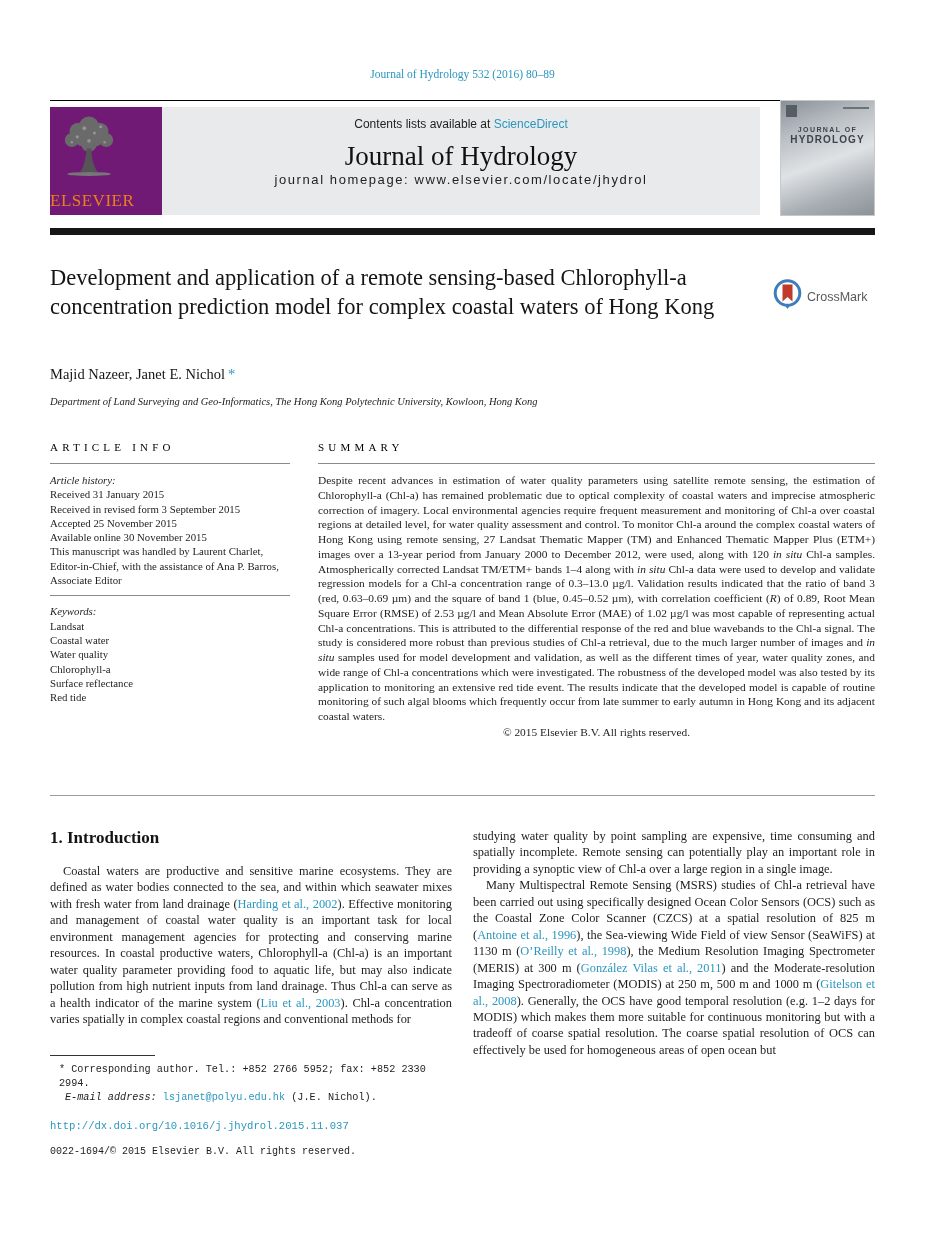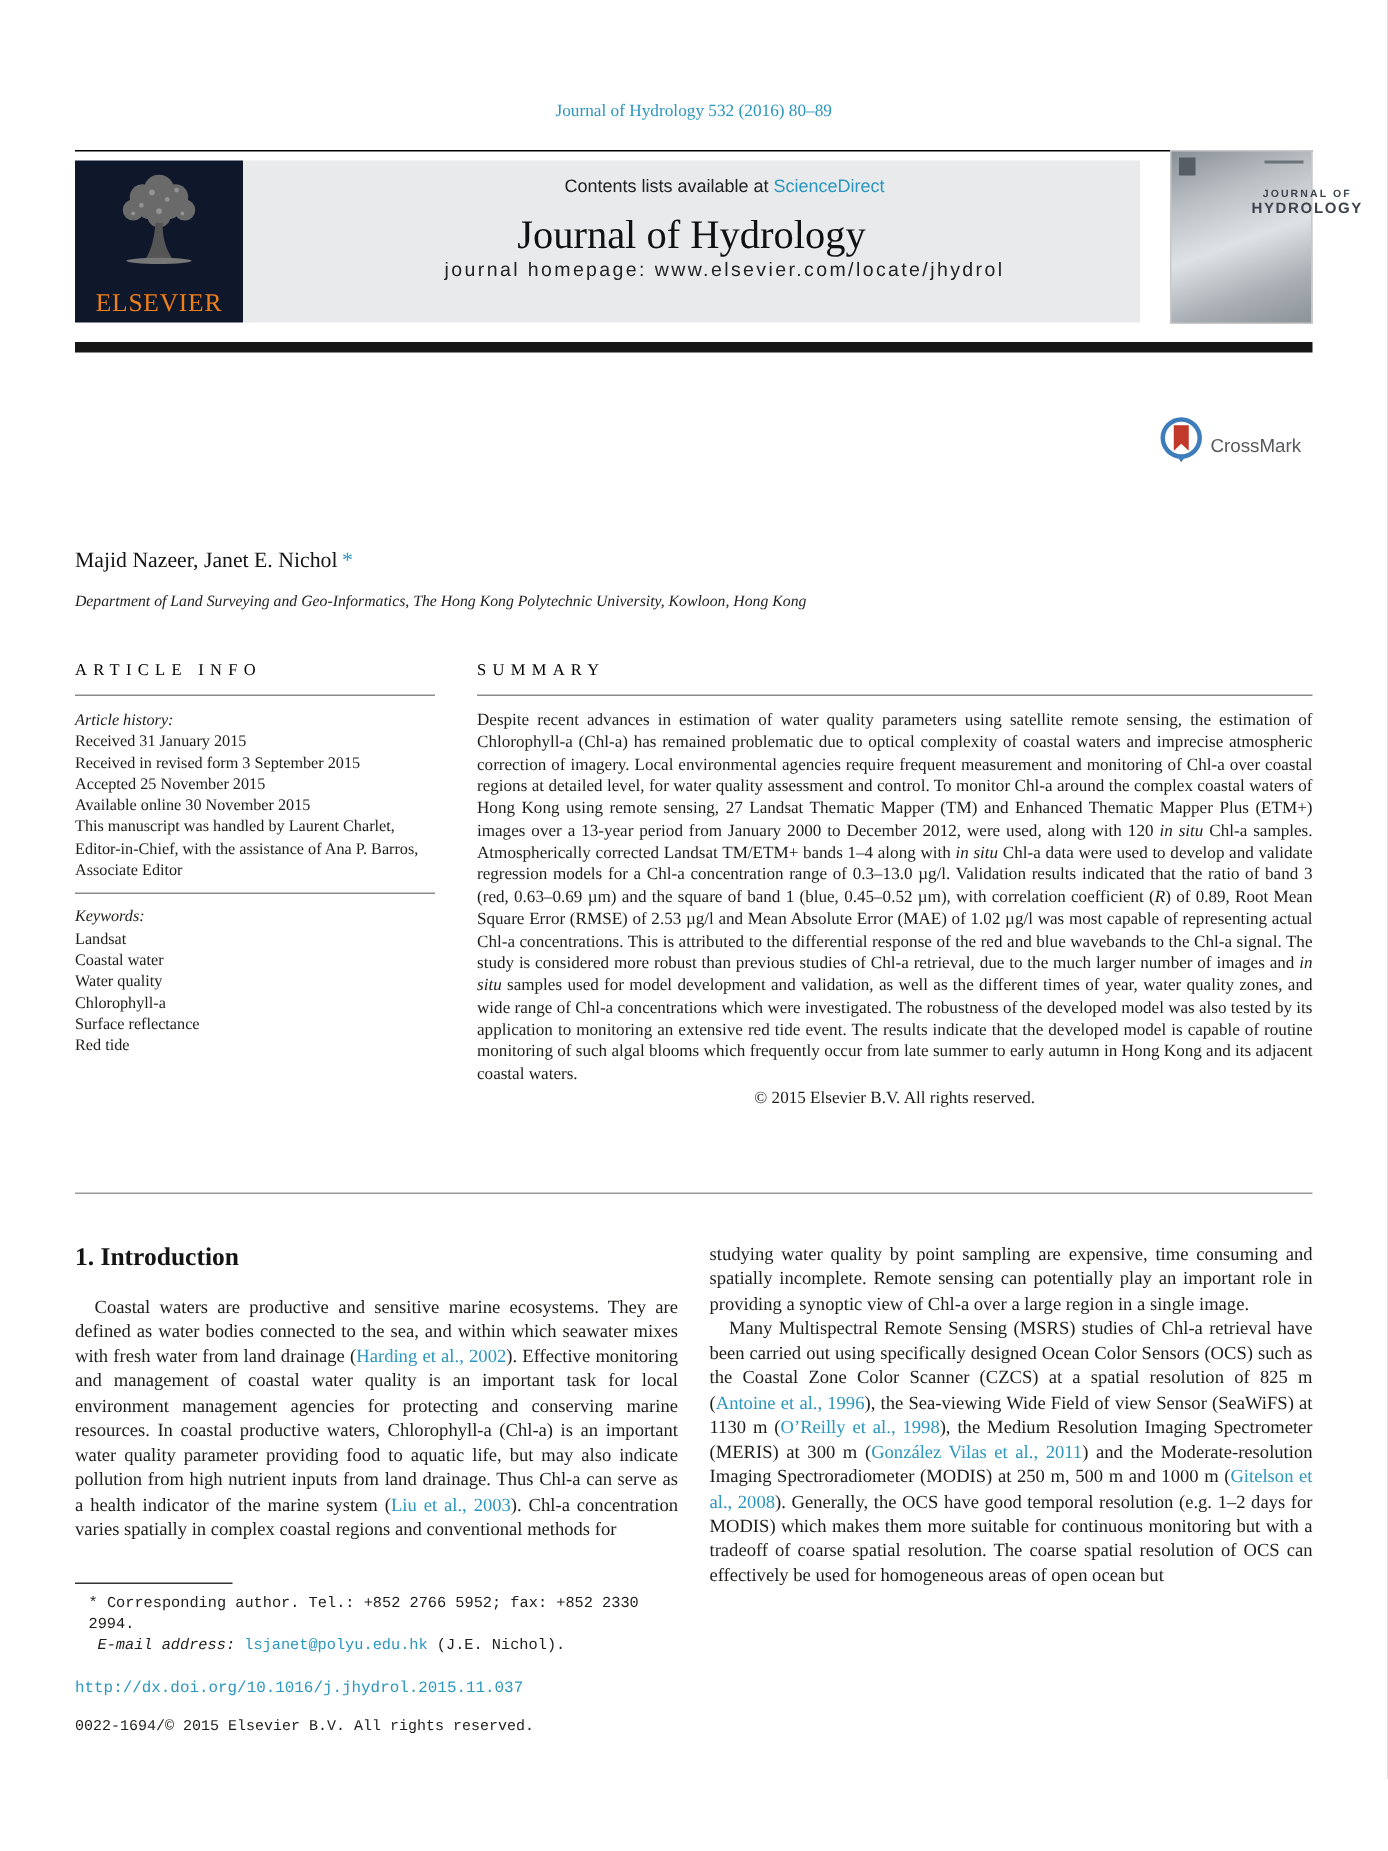--- a/index.html
+++ b/index.html
@@ -11,33 +11,33 @@
     --cm-blue:#3d7dbb;
     --cm-red:#c0392b;
   }
   html,body{margin:0;padding:0;}
   body{background:#888;}
   .page{
     position:relative;width:925px;height:1234px;background:#fff;margin:0 auto;
     font-family:"Liberation Serif","DejaVu Serif",serif;color:var(--ink);
     overflow:hidden;
   }
-  .sans{font-family:"Liberation Sans","DejaVu Sans",sans-serif;padding-left:44px;}
+  .sans{font-family:"Liberation Sans","DejaVu Sans",sans-serif;}
   .link{color:var(--link);}
   .s-i{font-style:italic;}
   .s-link{color:var(--link);}
 
   
   .journal-ref{position:absolute;top:68px;left:0;width:100%;text-align:center;
     font-size:11.5px;color:var(--link);}
 
   
   .top-rule{position:absolute;top:100px;left:50px;width:825px;border-top:1.2px solid #000;}
   .banner{position:absolute;top:107px;left:50px;width:825px;height:108px;display:flex;}
-  .elsevier-box{width:112px;background:#0f172a;display:flex;flex-direction:column;align-items:center;padding-top:1px;}
+  .elsevier-box{width:112px;background:#701a75;display:flex;flex-direction:column;align-items:flex-start;padding-top:1px;}
   .elsevier-word{font-size:17px;letter-spacing:0.5px;color:var(--orange);line-height:1;margin-top:2px;}
   .banner-gray{flex:1;background:var(--banner);text-align:center;height:108px;}
   .contents-line{padding-top:10px;font-size:12px;color:#222;}
   .banner-title{margin-top:11px;font-size:27px;color:#111;line-height:1.1;}
   .homepage-line{margin-top:0;font-size:13px;letter-spacing:1.6px;color:#222;}
   .cover-gap{width:20px;background:#fff;}
   .cover{width:95px;height:116px;margin-top:-7px;position:relative;
     background:linear-gradient(160deg,#878e95 0%,#b9bec3 26%,#dfe2e5 52%,#a8aeb4 78%,#8a9197 100%);
     box-shadow:0 0 0 1px #c8c8c8 inset;}
   .cover-mini-logo{position:absolute;top:5px;left:6px;width:11px;height:12px;background:#565d64;}
@@ -135,20 +135,21 @@
       <div class="cover-topline"></div>
       <div class="cover-title sans">
         <div class="l1">JOURNAL OF</div>
         <div class="l2">HYDROLOGY</div>
       </div>
     </div>
   </div>
 
   <div class="black-bar"></div>
 
+  <div class="title">Development and application of a remote sensing-based Chlorophyll-a concentration prediction model for complex coastal waters of Hong Kong</div>
 
   <div class="crossmark">
     <span>
       <svg width="31" height="37" viewBox="0 0 31 37">
         <circle cx="15.5" cy="16" r="12.3" fill="#ffffff" stroke="var(--cm-blue)" stroke-width="3"></circle>
         <path d="M10.5 7.5 h10 v17 l-5 -4.6 -5 4.6 z" fill="var(--cm-red)"></path>
         <path d="M12.3 27.5 l3.2 4.6 3.2 -4.6 z" fill="var(--cm-blue)"></path>
       </svg>
     </span>
     <span class="crossmark-text">CrossMark</span>

